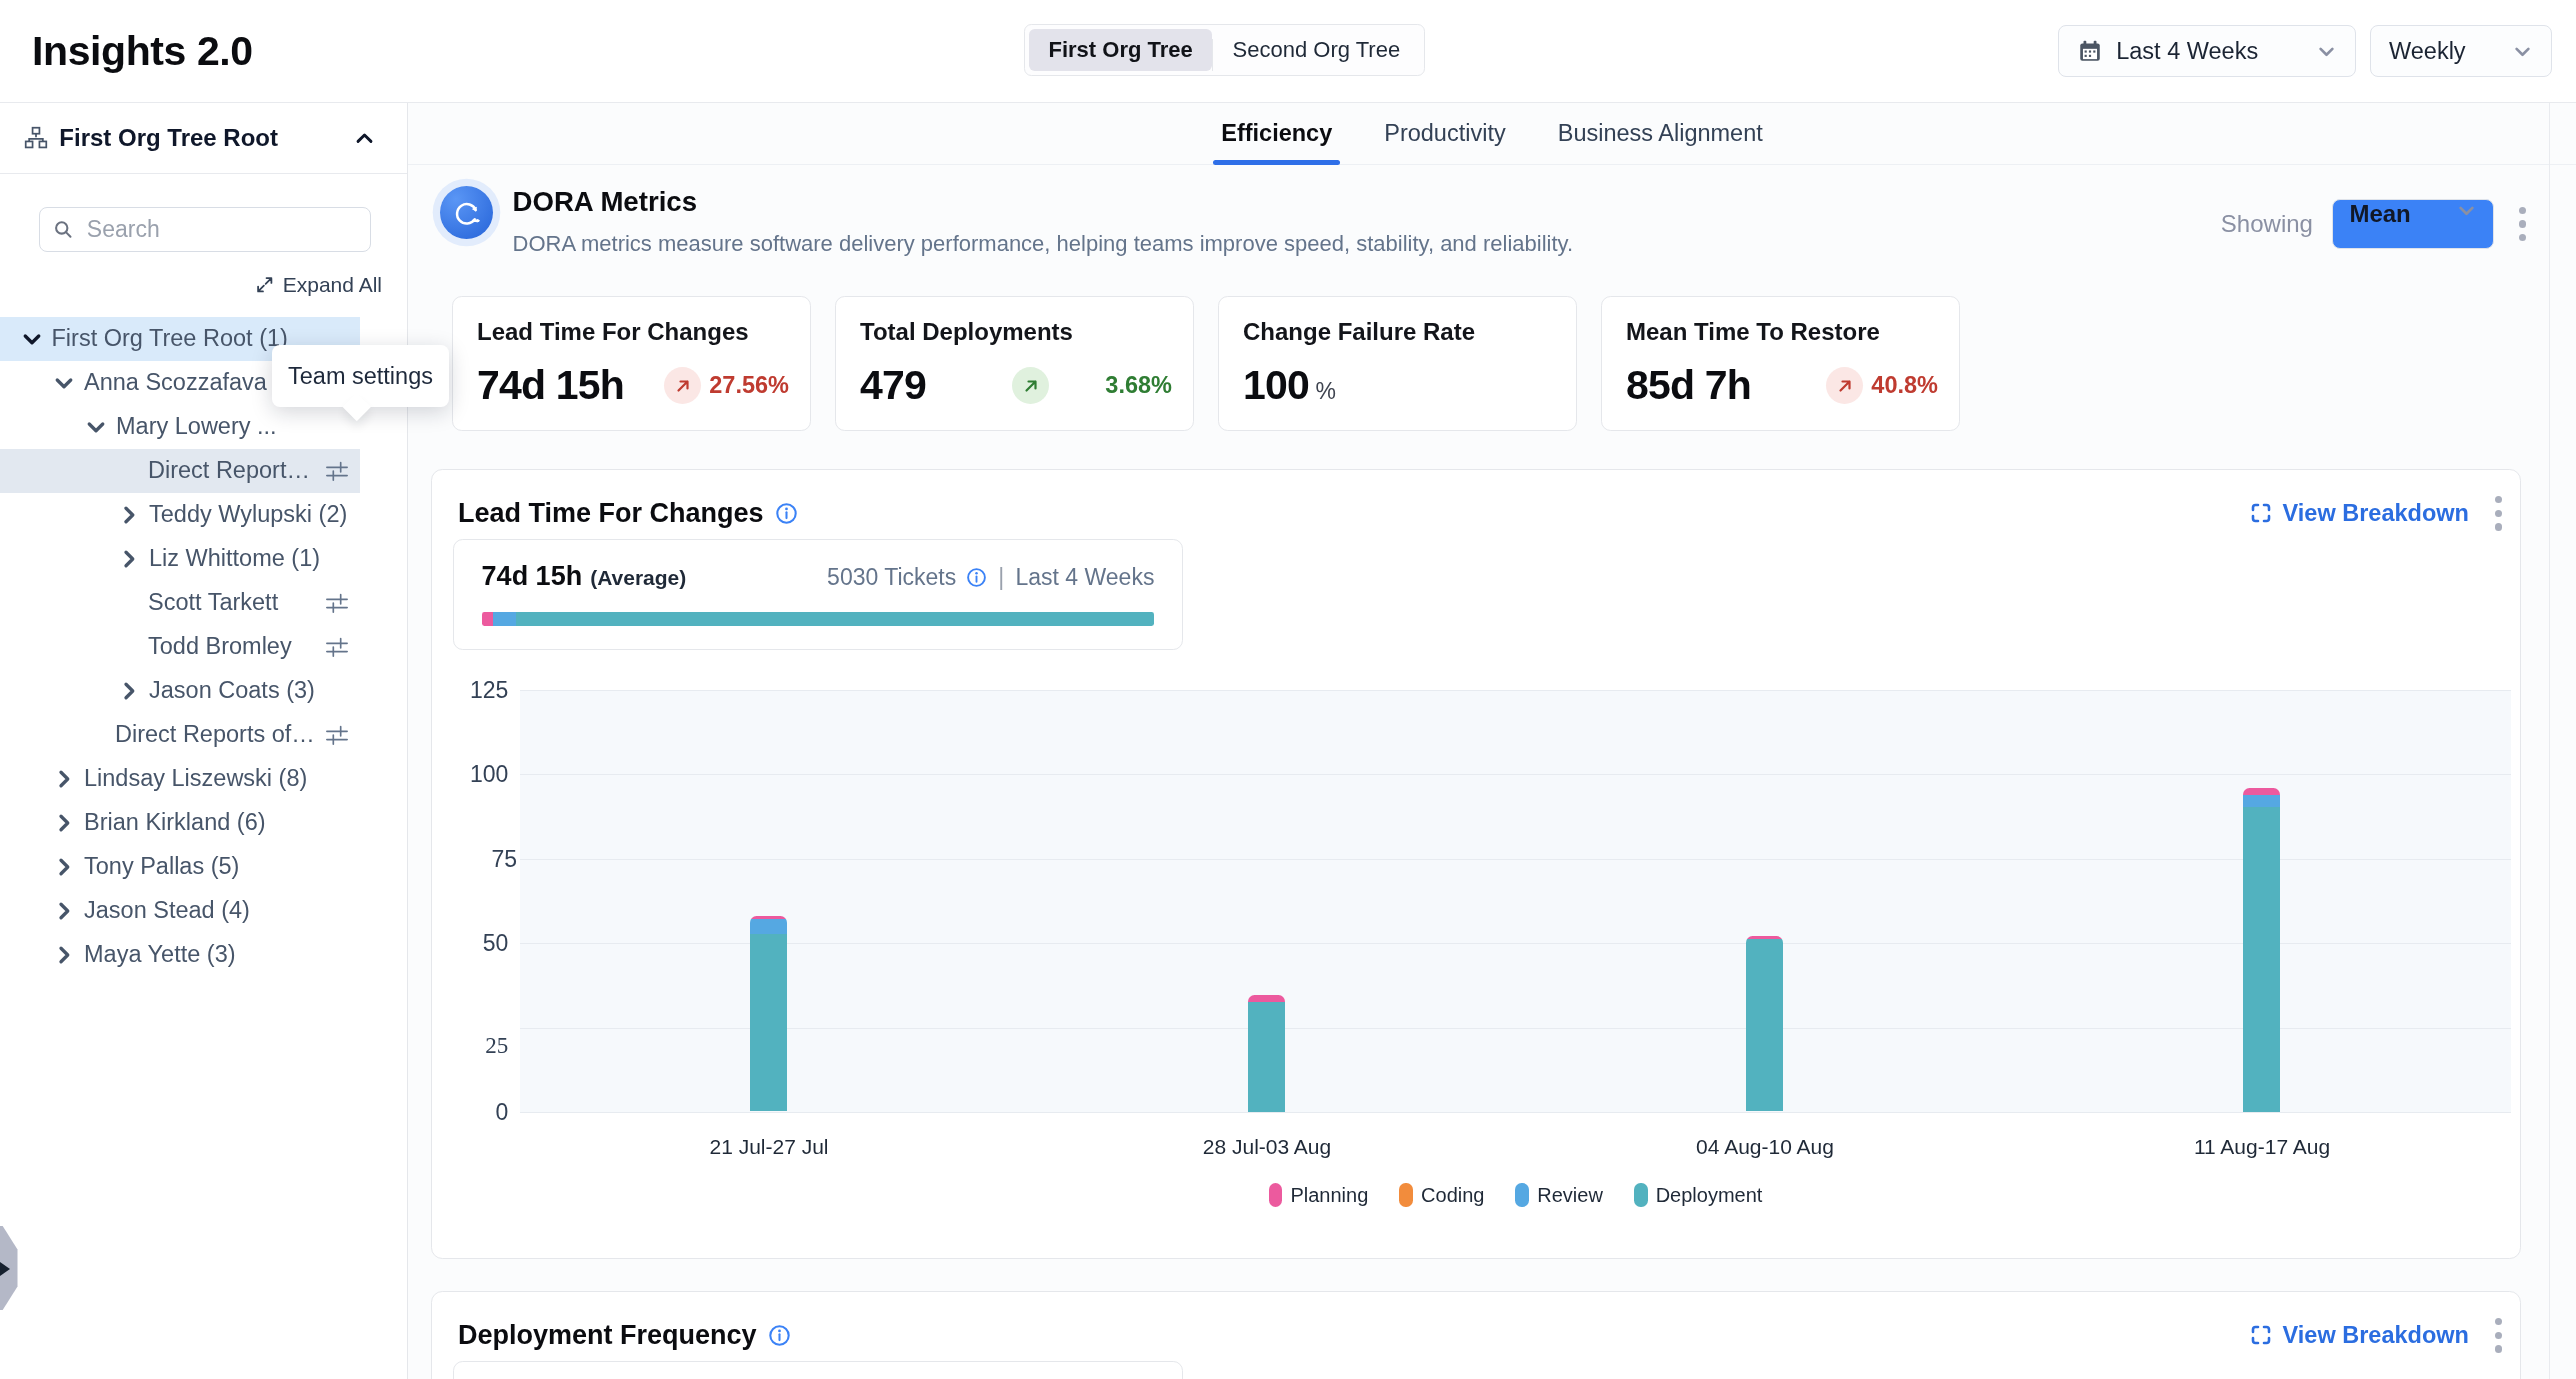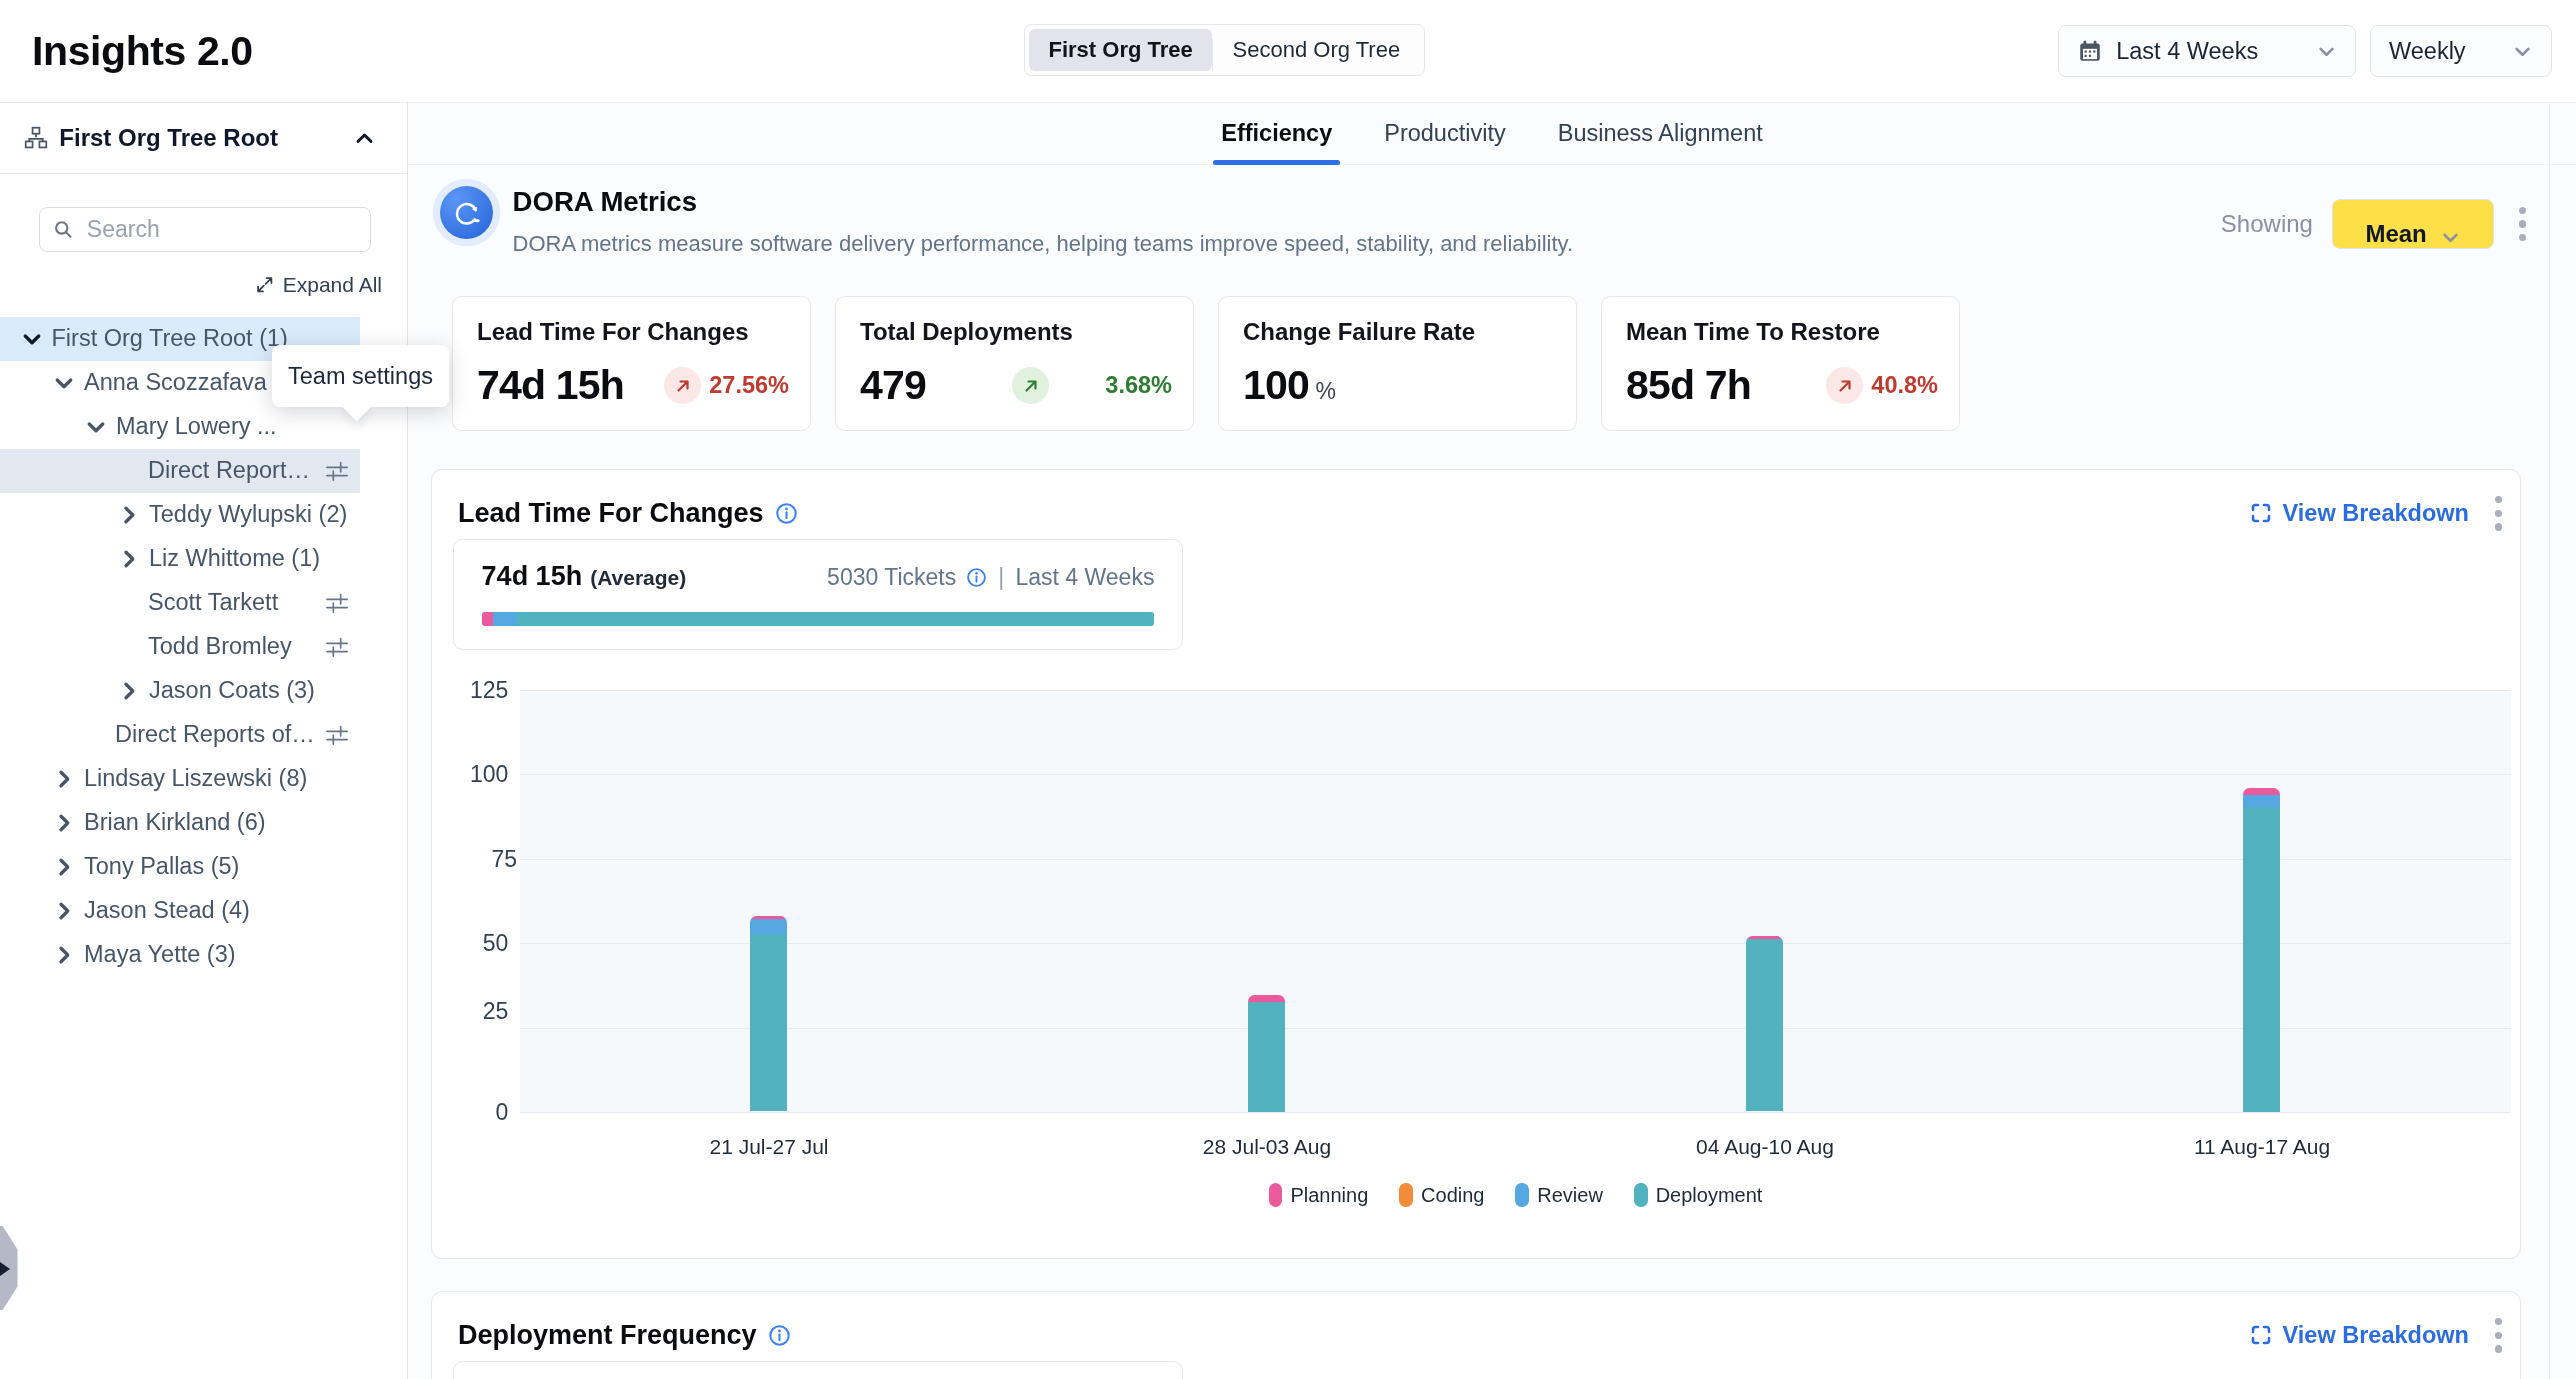--- a/index.html
+++ b/index.html
@@ -67,22 +67,22 @@
   .tab.active:after{content:"";position:absolute;left:-8px;right:-8px;bottom:-0.8px;height:5.7px;border-radius:3.2px;
                     background:#2f6fe8;}
 
   .dora-row{position:absolute;left:32px;top:81px;display:flex;gap:19.5px;}
   .dora-icon{width:53px;height:53px;border-radius:50%;background:radial-gradient(circle at 30% 25%,#5a96f5,#2563d8);
              box-shadow:0 0 0 7.3px #e2ecfc;display:flex;align-items:center;justify-content:center;margin-top:1.6px;}
   .dora-title{font-size:27.6px;font-weight:700;color:#0b0c10;margin-top:1.6px;}
   .dora-sub{font-size:22px;color:#64748b;margin-top:13px;}
   .showing-row{position:absolute;top:96px;right:45px;display:flex;align-items:center;gap:19.5px;}
   .showing-label{font-size:24px;color:#8a90a3;}
-  .mean-dd{width:162px;height:50px;border:0.8px solid #dfe3ea;border-radius:8px;background:#fde047;display:flex;
-           align-items:flex-end;padding:0 32px;font-size:24px;font-weight:600;color:#111827;}
+  .mean-dd{width:162px;height:50px;border:0.8px solid #dfe3ea;border-radius:8px;background:#3b82f6;display:flex;
+           align-items:flex-start;padding:0 16px;font-size:24px;font-weight:600;color:#111827;}
   .mean-dd .chev{margin-left:auto;}
   .kebab{display:flex;flex-direction:column;gap:6.5px;padding:4.9px;cursor:pointer;}
   .kebab i{width:7.3px;height:7.3px;border-radius:50%;background:#a9aebc;}
 
   .cards-row{position:absolute;left:44px;top:193px;display:flex;gap:24px;}
   .metric-card{width:359px;height:135px;background:#fff;border:0.8px solid #e5e7eb;border-radius:9.7px;
                padding:21px 24px;position:relative;}
   .metric-title{font-size:24px;font-weight:700;color:#13151a;}
   .metric-value-row{position:absolute;left:24px;right:21px;bottom:21px;display:flex;align-items:center;}
   .metric-value{font-size:41px;font-weight:700;letter-spacing:-0.8px;color:#0b0c10;}
@@ -504,21 +504,21 @@
             <div class="legend-item">
               <span class="legend-swatch" style="background: rgb(85, 168, 226);"></span>
               <span>Review</span>
             </div>
             <div class="legend-item">
               <span class="legend-swatch" style="background: rgb(82, 178, 191);"></span>
               <span>Deployment</span>
             </div>
           </div>
       <div class="ytick" style="left: 11.3px; top: 454px;">0</div>
-          <div class="ytick" style="left: 11.3px; top: 353px;">25</div>
+          <div class="ytick" style="left: 11.3px; top: 388px; font-family: Liberation Serif, serif;">25</div>
           <div class="ytick" style="left: 11.3px; top: 285px;">50</div>
           <div class="ytick" style="left: 20px; top: 201px;">75</div>
           <div class="ytick" style="left: 11.3px; top: 116px;">100</div>
           <div class="ytick" style="left: 11.3px; top: 32px;">125</div>
           <div class="xlabel" style="left: 337px;">21 Jul-27 Jul</div>
           <div class="xlabel" style="left: 835px;">28 Jul-03 Aug</div>
           <div class="xlabel" style="left: 1333px;">04 Aug-10 Aug</div>
           <div class="xlabel" style="left: 1830px;">11 Aug-17 Aug</div>
         </div>
     </div>

